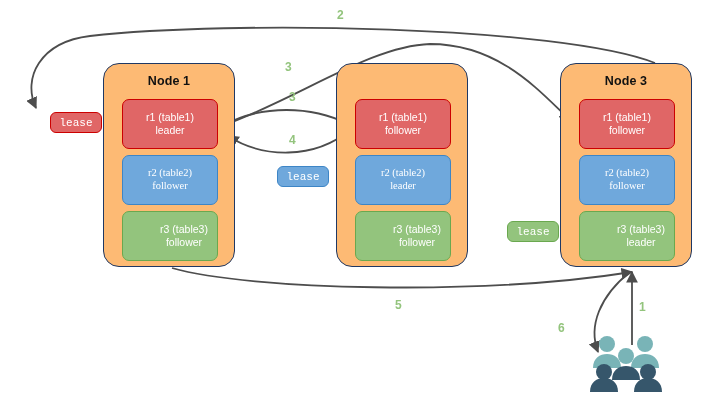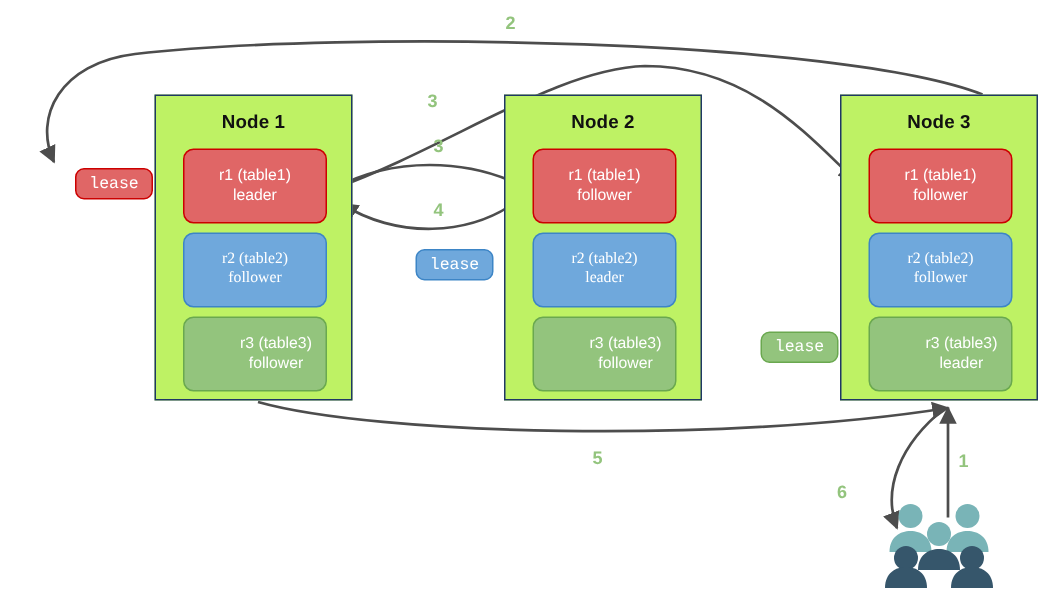--- a/index.html
+++ b/index.html
@@ -22,22 +22,22 @@
     position: absolute;
     left: 0;
     top: 0;
     width: 704px;
     height: 405px;
     pointer-events: none;
   }
   .node-box {
     position: absolute;
     border: 1.6px solid #1f3864;
-    border-radius: 0;
-    background: #bef264;
+    border-radius: 16px;
+    background: #fdba74;
     box-sizing: border-box;
   }
   .node-title {
     position: absolute;
     left: 0;
     right: 0;
     top: 10px;
     text-align: center;
     font-size: 12.5px;
     font-weight: bold;
@@ -128,21 +128,20 @@
       <span class="l1">r2 (table2)</span>
       <span class="l2">follower</span>
     </div>
     <div class="replica rep-green" style="top:147px;">
       <span class="l1">r3 (table3)</span>
       <span class="l2">follower</span>
     </div>
   </div>
 
   <div class="node-box" style="left:336px; top:63px; width:132px; height:204px;">
-    <div class="node-title">Node 2</div>
     <div class="replica rep-red" style="top:35px;">
       <span class="l1">r1 (table1)</span>
       <span class="l2">follower</span>
     </div>
     <div class="replica rep-blue" style="top:91px;">
       <span class="l1">r2 (table2)</span>
       <span class="l2">leader</span>
     </div>
     <div class="replica rep-green" style="top:147px;">
       <span class="l1">r3 (table3)</span>

